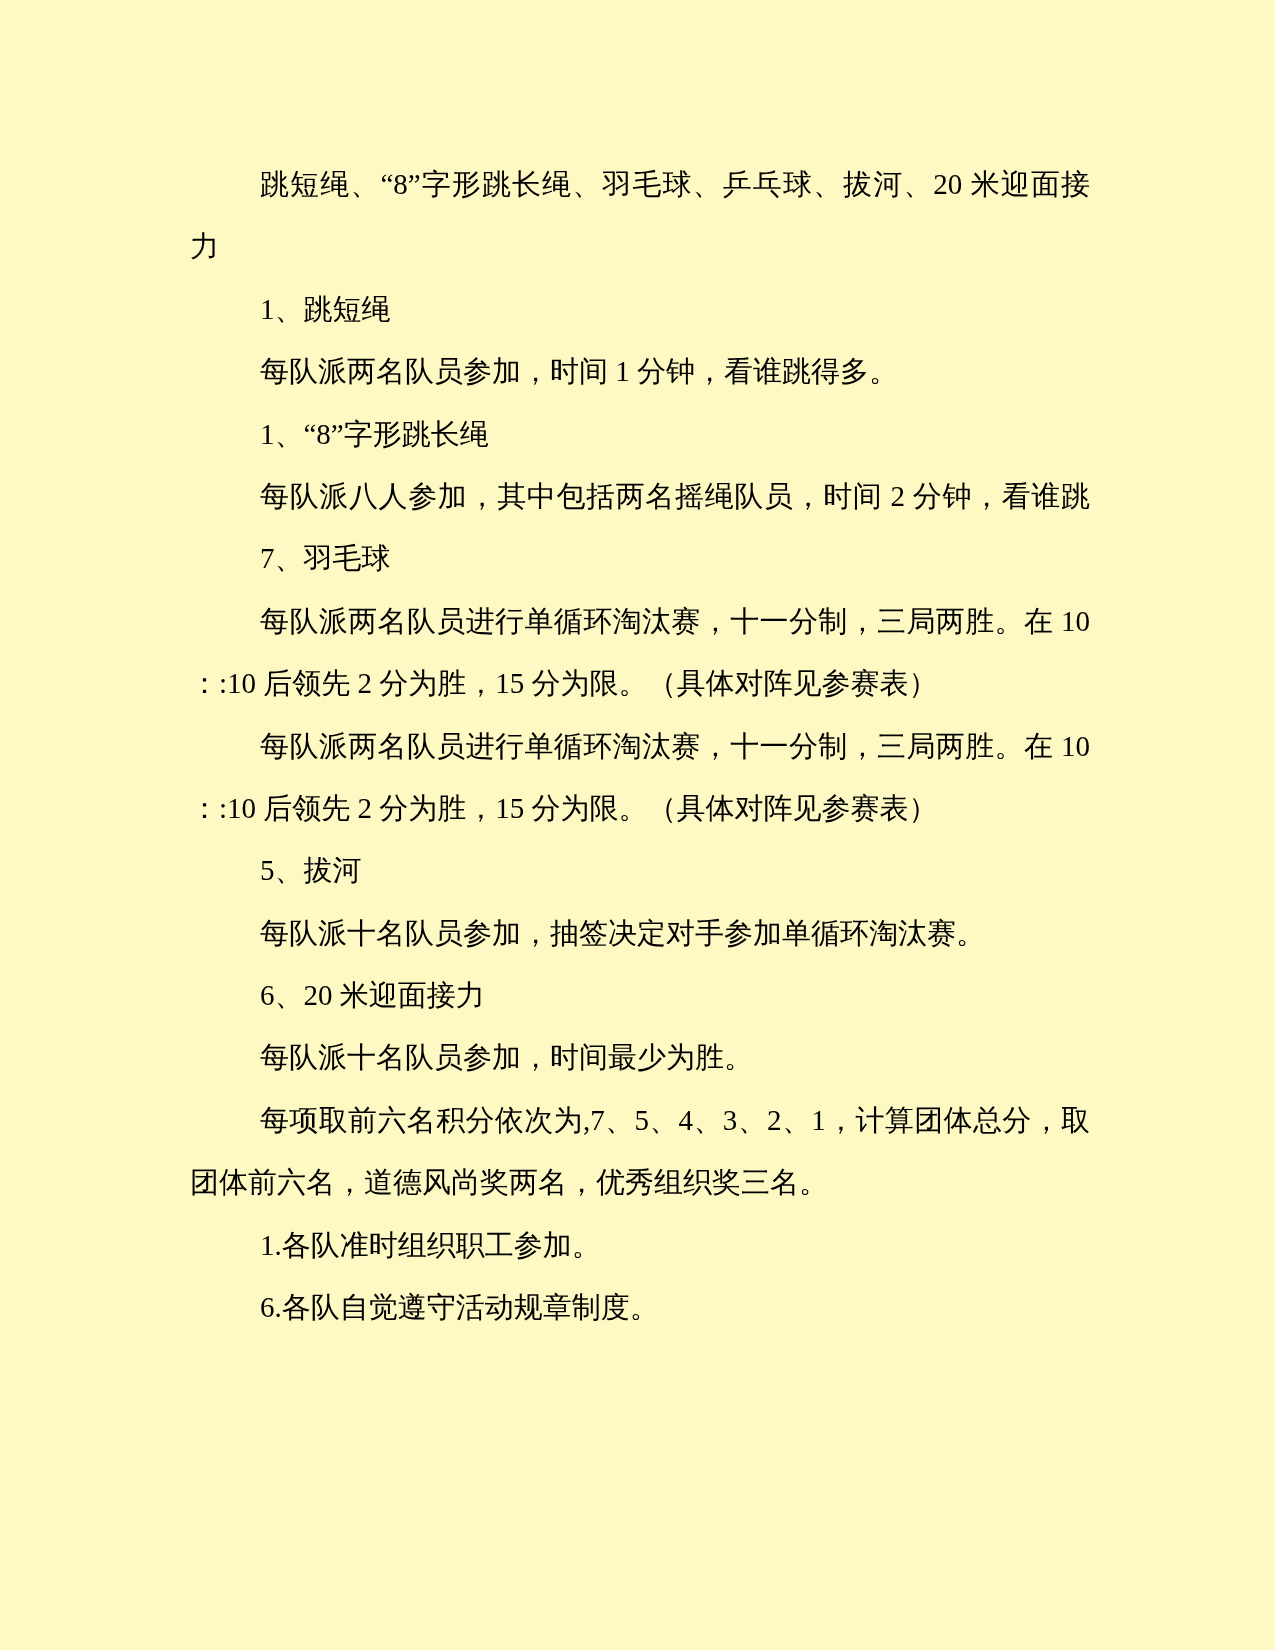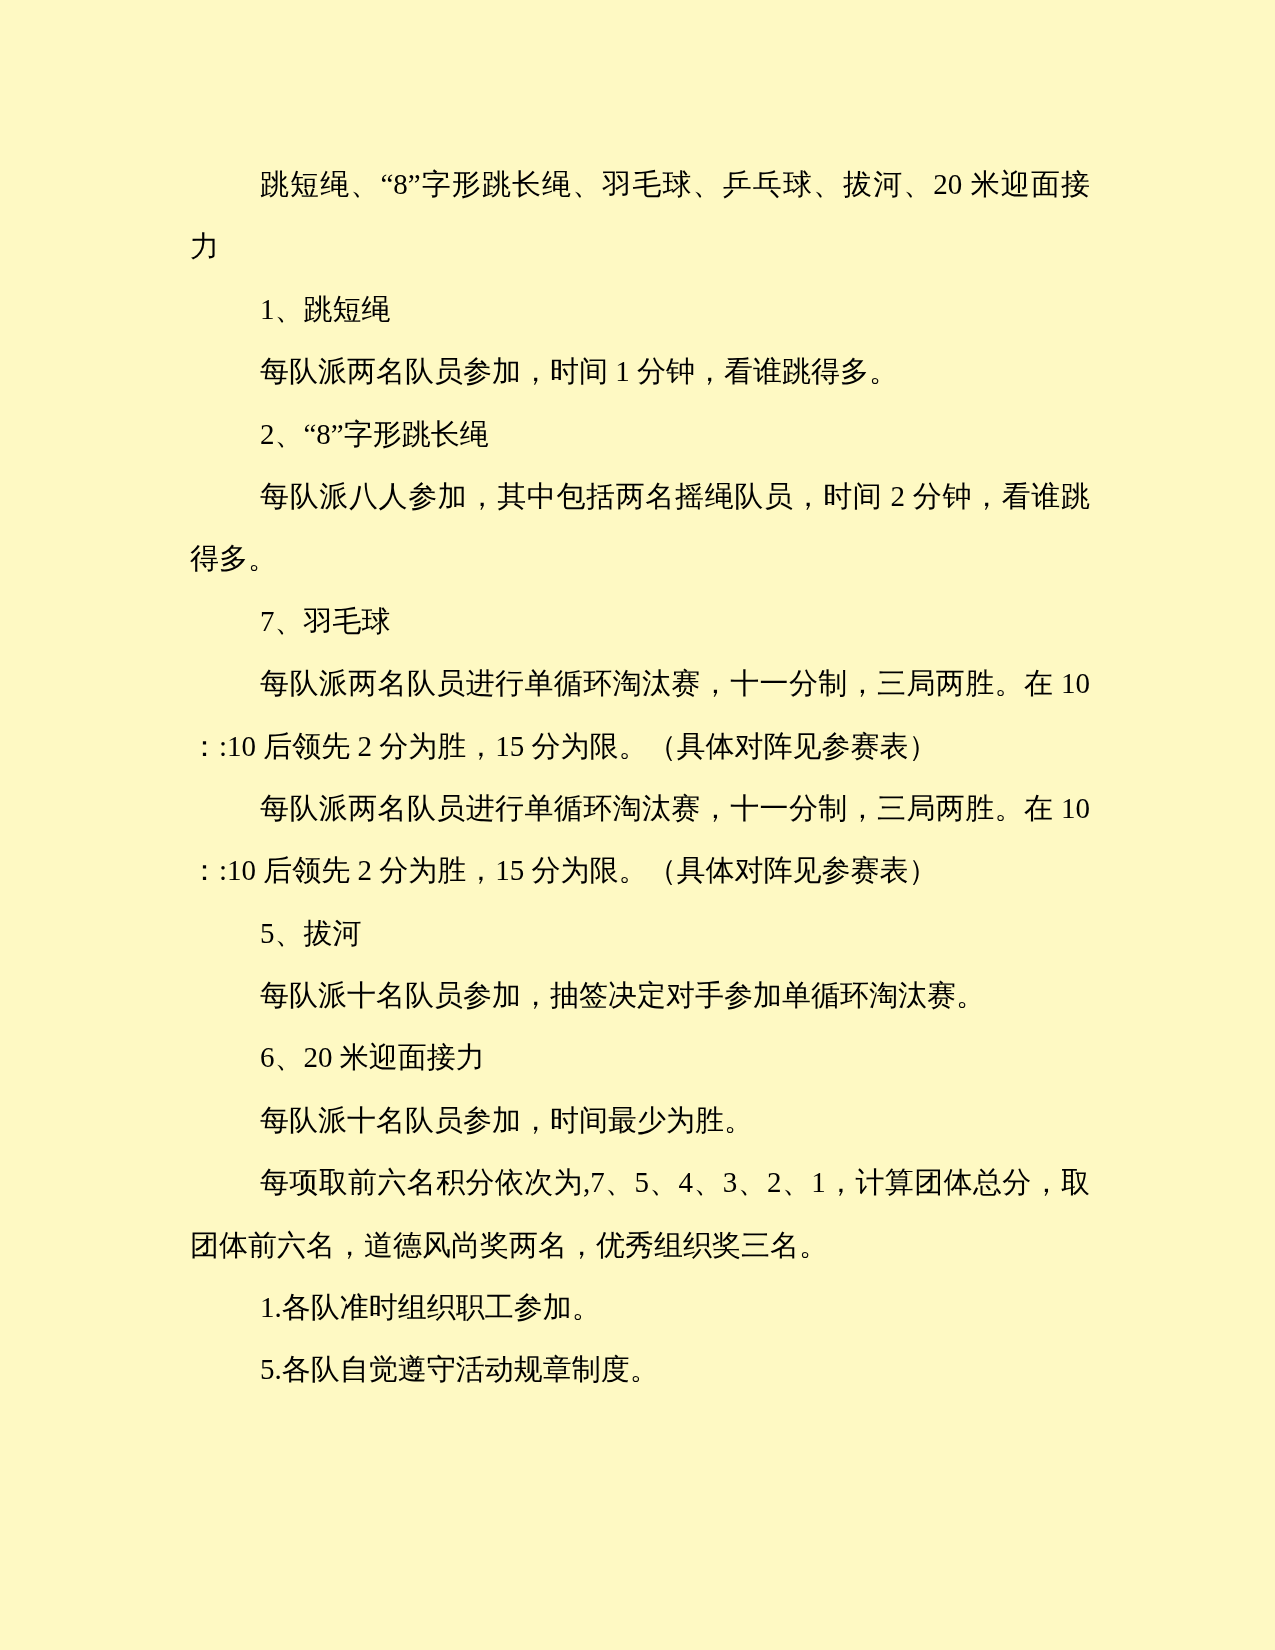--- a/index.html
+++ b/index.html
@@ -49,30 +49,29 @@
 </style>
 </head>
 <body style="background: rgb(255, 255, 255); color: rgb(0, 0, 0);">
 
 <div class="doc-page">
   <div class="doc-body" id="doc-body">
       <div class="text-line indent fill">跳短绳、“8”字形跳长绳、羽毛球、乒乓球、拔河、20 米迎面接</div>
       <div class="text-line">力</div>
       <div class="text-line indent">1、跳短绳</div>
       <div class="text-line indent">每队派两名队员参加，时间 1 分钟，看谁跳得多。</div>
-      <div class="text-line indent">2、“8”字形跳长绳</div>
+      <div class="text-line indent">1、“8”字形跳长绳</div>
       <div class="text-line indent fill">每队派八人参加，其中包括两名摇绳队员，时间 2 分钟，看谁跳</div>
-      <div class="text-line">得多。</div>
       <div class="text-line indent">7、羽毛球</div>
       <div class="text-line indent fill">每队派两名队员进行单循环淘汰赛，十一分制，三局两胜。在 10</div>
       <div class="text-line">：:10 后领先 2 分为胜，15 分为限。（具体对阵见参赛表）</div>
       <div class="text-line indent fill">每队派两名队员进行单循环淘汰赛，十一分制，三局两胜。在 10</div>
       <div class="text-line">：:10 后领先 2 分为胜，15 分为限。（具体对阵见参赛表）</div>
       <div class="text-line indent">5、拔河</div>
       <div class="text-line indent">每队派十名队员参加，抽签决定对手参加单循环淘汰赛。</div>
       <div class="text-line indent">6、20 米迎面接力</div>
       <div class="text-line indent">每队派十名队员参加，时间最少为胜。</div>
       <div class="text-line indent fill">每项取前六名积分依次为,7、5、4、3、2、1，计算团体总分，取</div>
       <div class="text-line">团体前六名，道德风尚奖两名，优秀组织奖三名。</div>
       <div class="text-line indent">1.各队准时组织职工参加。</div>
-      <div class="text-line indent">5.各队自觉遵守活动规章制度。</div>
+      <div class="text-line indent">6.各队自觉遵守活动规章制度。</div>
     </div>
 </div>
 
 </body></html>

